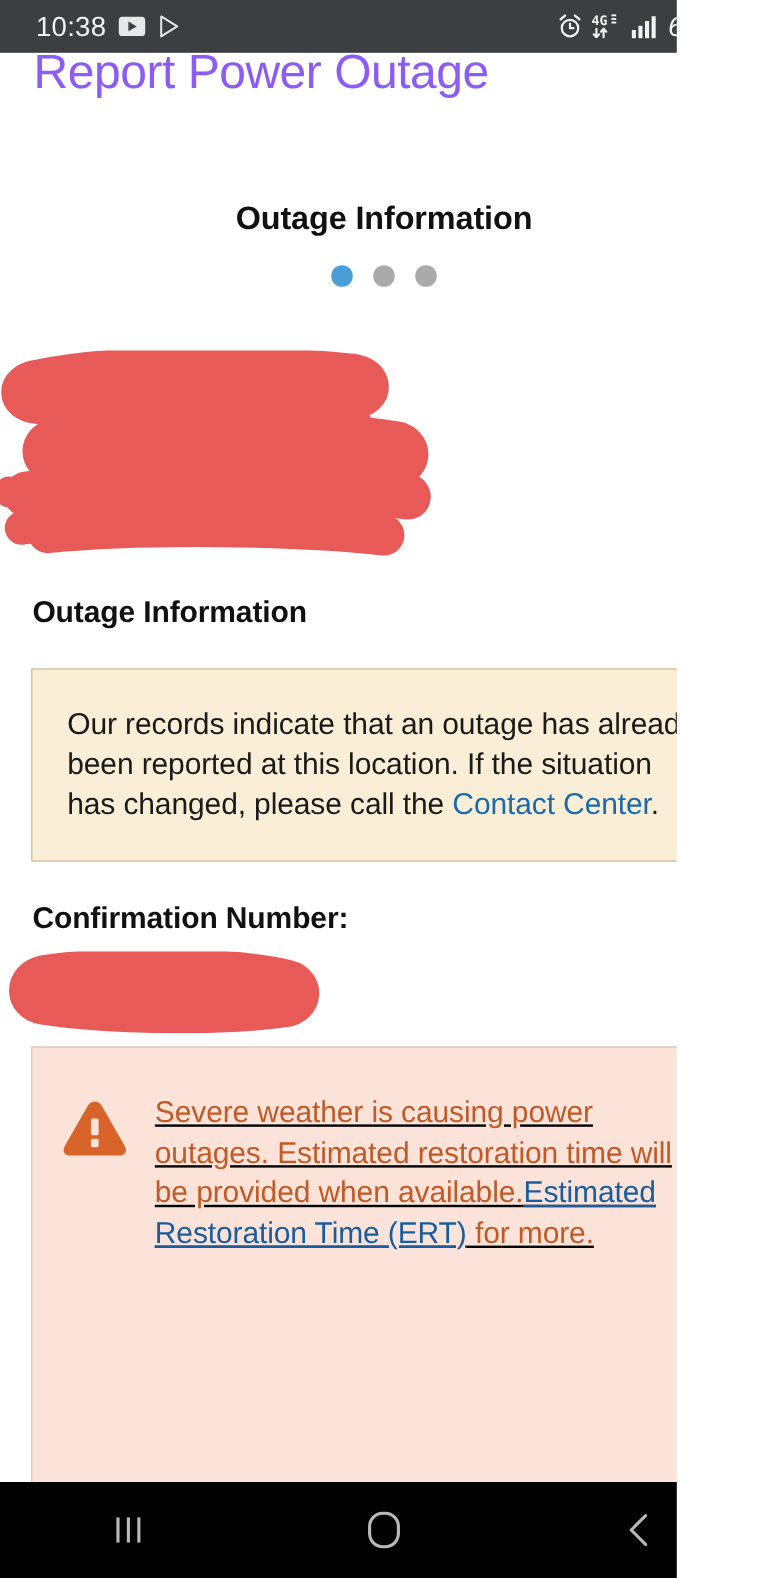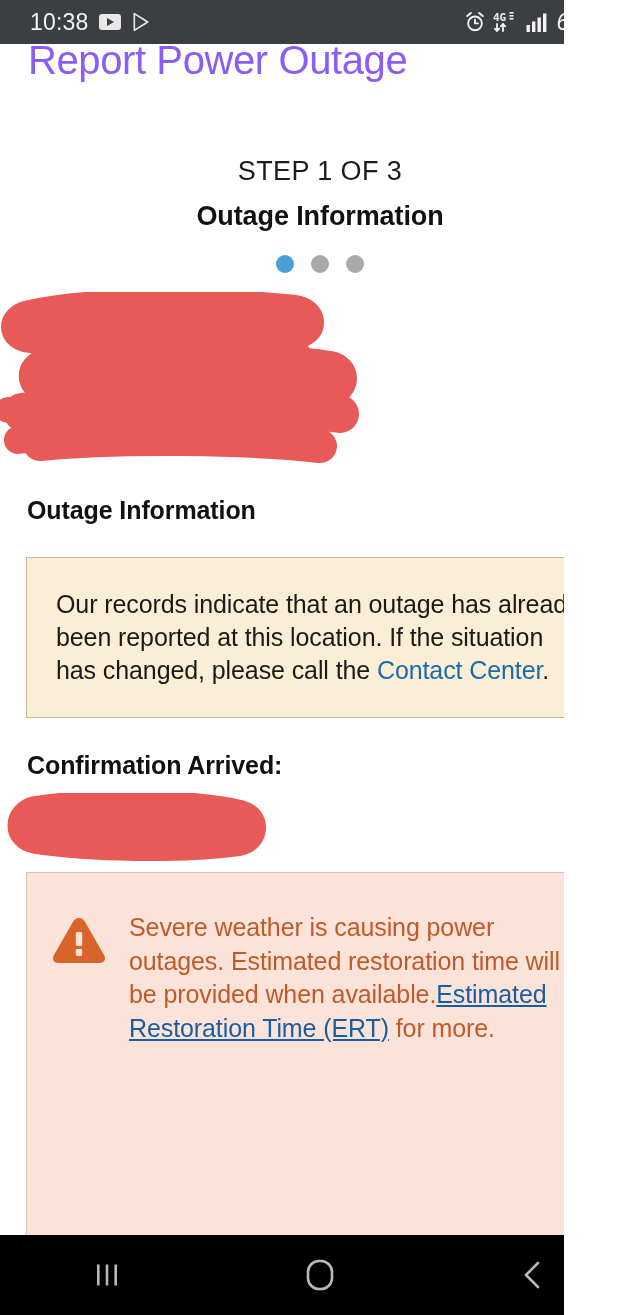--- a/index.html
+++ b/index.html
@@ -150,20 +150,21 @@
     position: absolute;
     top: 872px; left: 26px;
     width: 588px;
     height: 368px;
     background: #fbe3da;
     border: 1px solid #d7c4bd;
     padding: 26px 20px 0 24px;
     display: flex;
     gap: 22px;
     overflow: hidden;
+    text-decoration: underline;
   }
   #alert-icon { flex: 0 0 auto; padding-top: 16px; }
   #alert-icon svg { display: block; }
   #alert-content {
     flex: 1 1 auto;
     min-width: 0;
     padding-top: 12px;
   }
   .alert-text {
     font-size: 25px;
@@ -247,21 +248,20 @@
           <rect x="0.9" y="2" width="13.2" height="19" rx="1.6" fill="none" stroke="#f2f2f2" stroke-width="1.8"></rect>
           <rect x="2.6" y="10" width="9.8" height="9.3" fill="#f2f2f2"></rect>
         </svg>
       </span>
     </div>
   </div>
 
   <div id="page-title">Report Power Outage</div>
 
   <div id="step-block">
-    <div id="step-counter">STEP 1 OF 3</div>
     <div id="step-name">Outage Information</div>
     <div id="step-dots">
       <span class="dot" style="background:#4a9fd8"></span>
       <span class="dot" style="background:#aaaaaa"></span>
       <span class="dot" style="background:#aaaaaa"></span>
     </div>
   </div>
 
   <div class="redaction" style="top:292px; left:0px; width:380px; height:185px;">
     <svg width="380" height="185" viewBox="0 0 380 185" aria-hidden="true">
@@ -278,21 +278,21 @@
   </div>
 
   <div class="section-heading" id="heading-outage-info">Outage Information</div>
 
   <div id="info-box">
     <div id="info-box-text">
       <span>Our records indicate that an outage has already been reported at this location. If the situation has changed, please call the </span><a class="link-blue">Contact Center</a><span>.</span>
     </div>
   </div>
 
-  <div class="section-heading" id="heading-confirmation">Confirmation Arrived:</div>
+  <div class="section-heading" id="heading-confirmation">Confirmation Number:</div>
 
   <div class="redaction" style="top:793px; left:0px; width:280px; height:68px;">
     <svg width="280" height="68" viewBox="0 0 280 68" aria-hidden="true">
       <g stroke="#e85a58" fill="#e85a58" stroke-linecap="round" stroke-linejoin="round">
         <path d="M36 18 C 100 8, 200 12, 240 22 C 256 26, 254 46, 238 48 C 180 56, 90 54, 36 46 C 18 43, 18 22, 36 18 Z" stroke-width="30"></path>
         <path d="M30 34 C 110 26, 200 28, 244 36" stroke-width="34" fill="none"></path>
       </g>
     </svg>
   </div>
 

